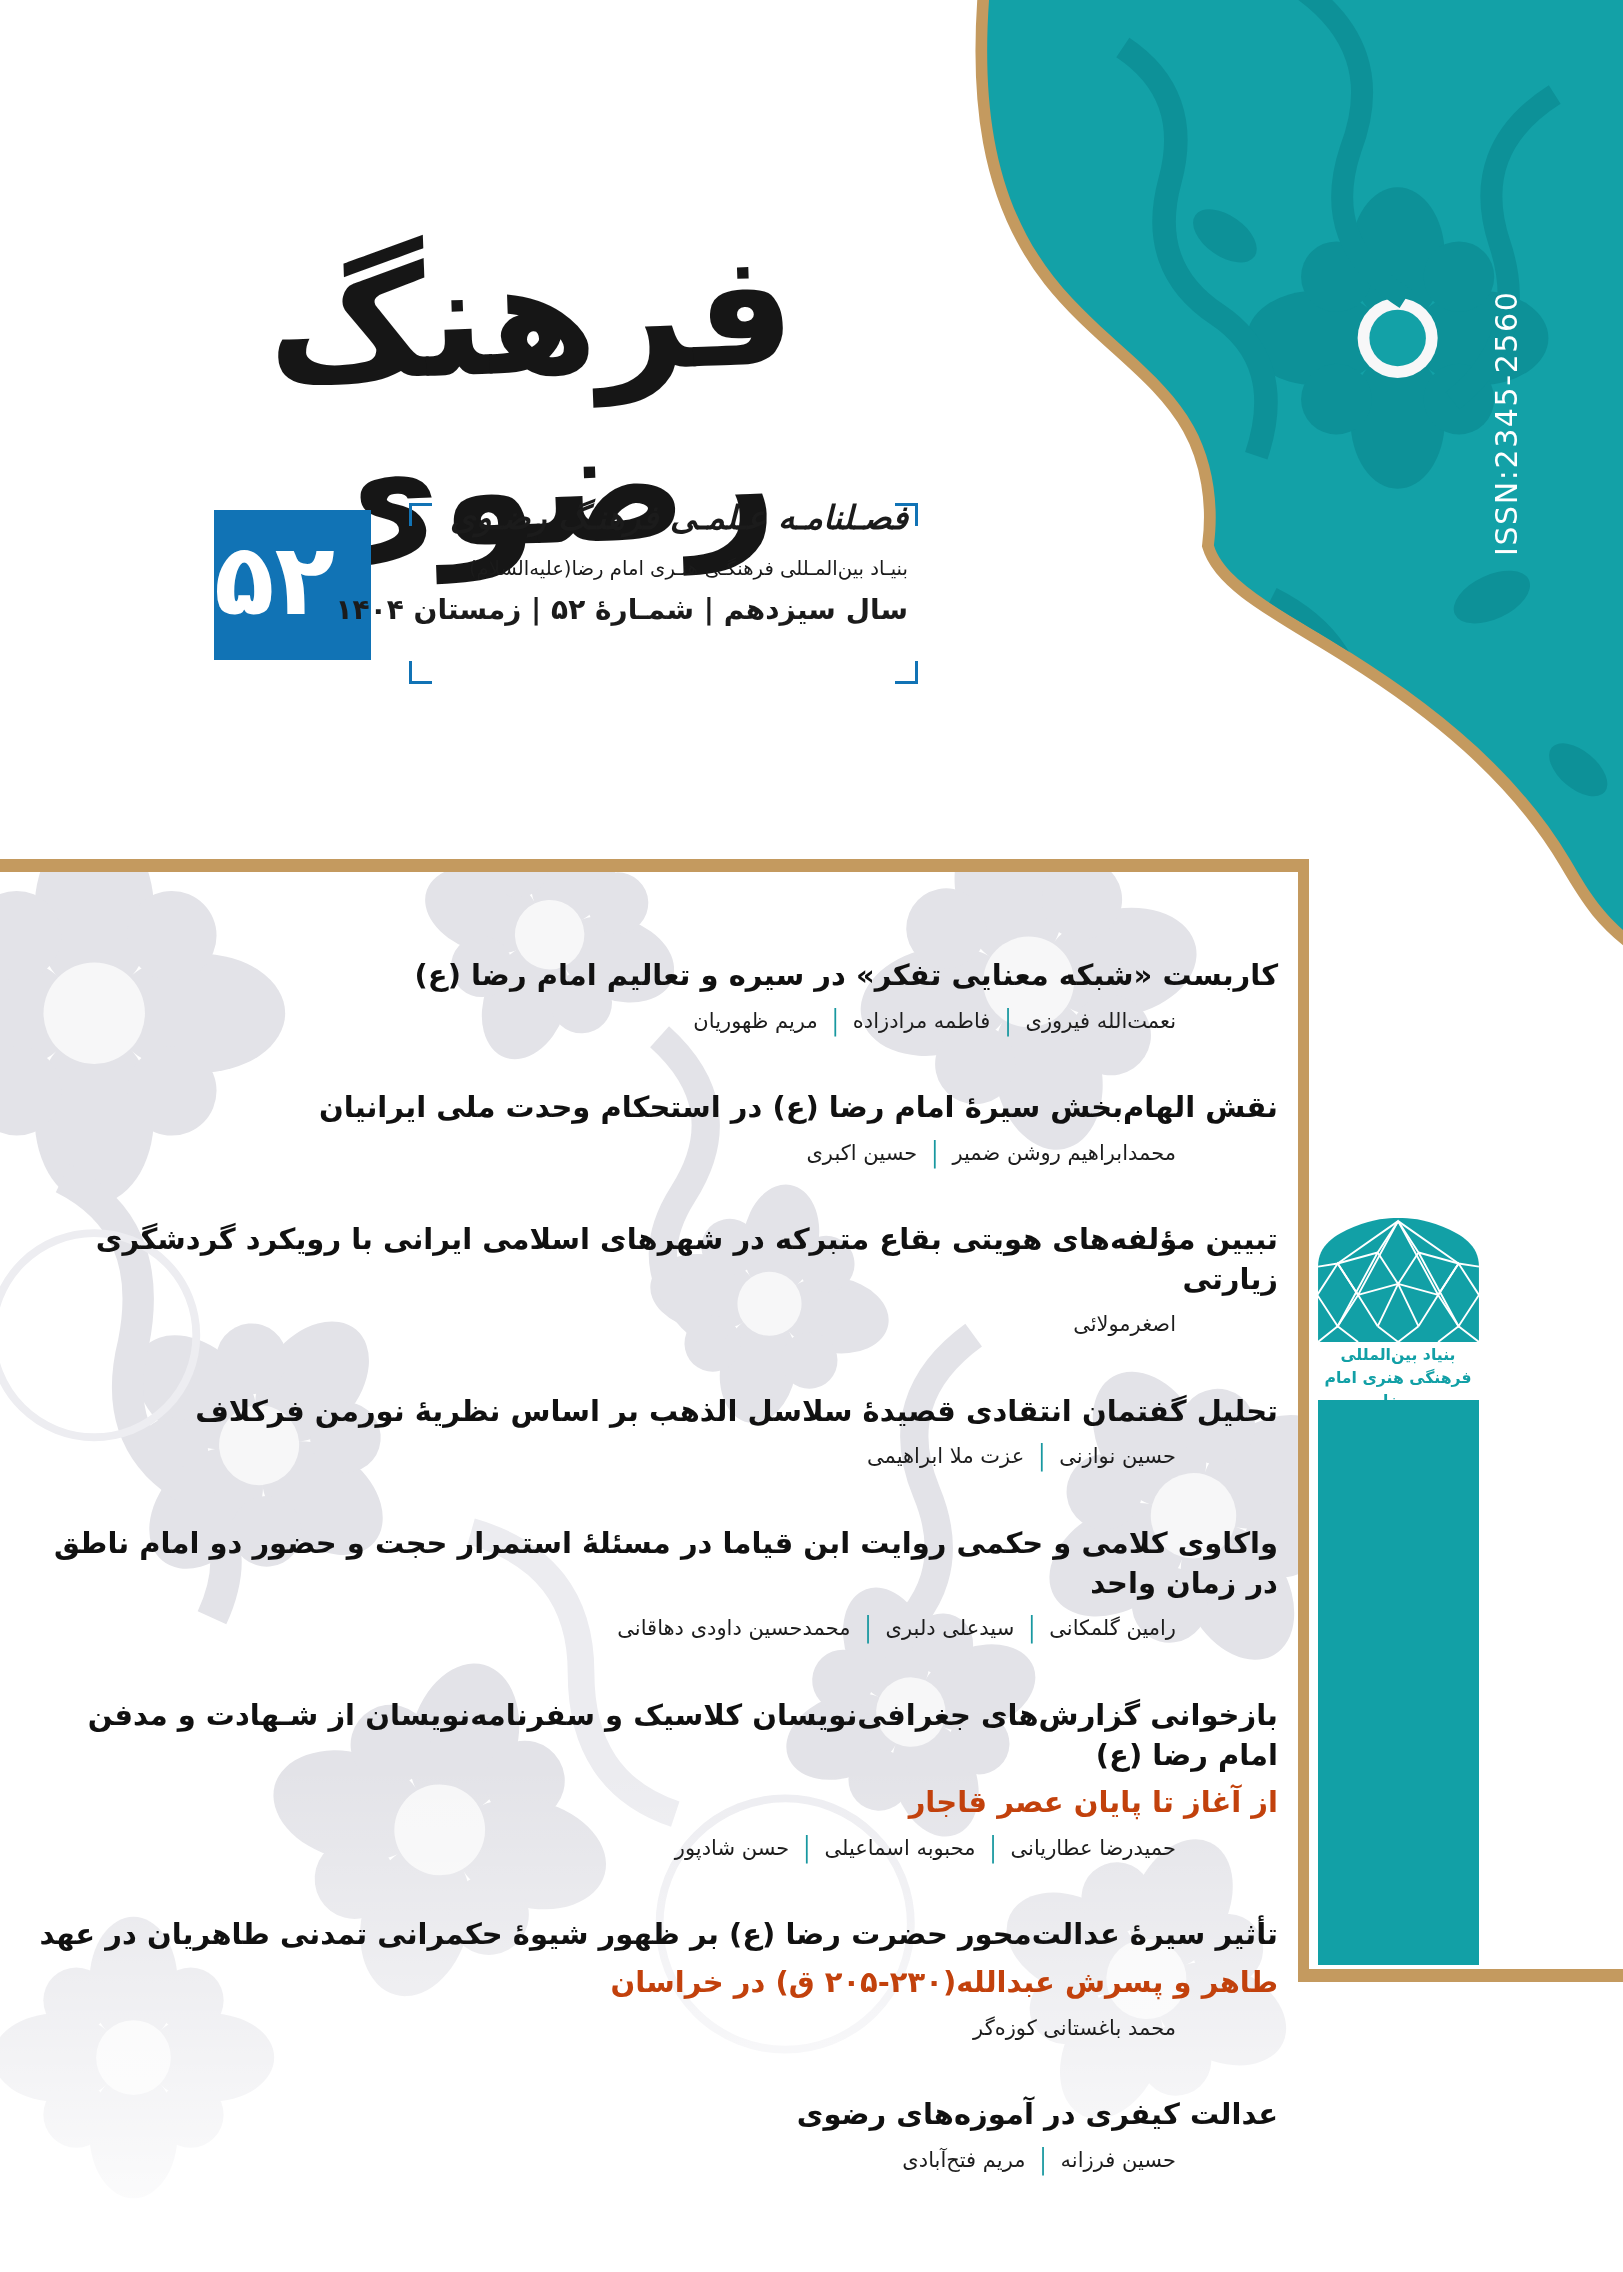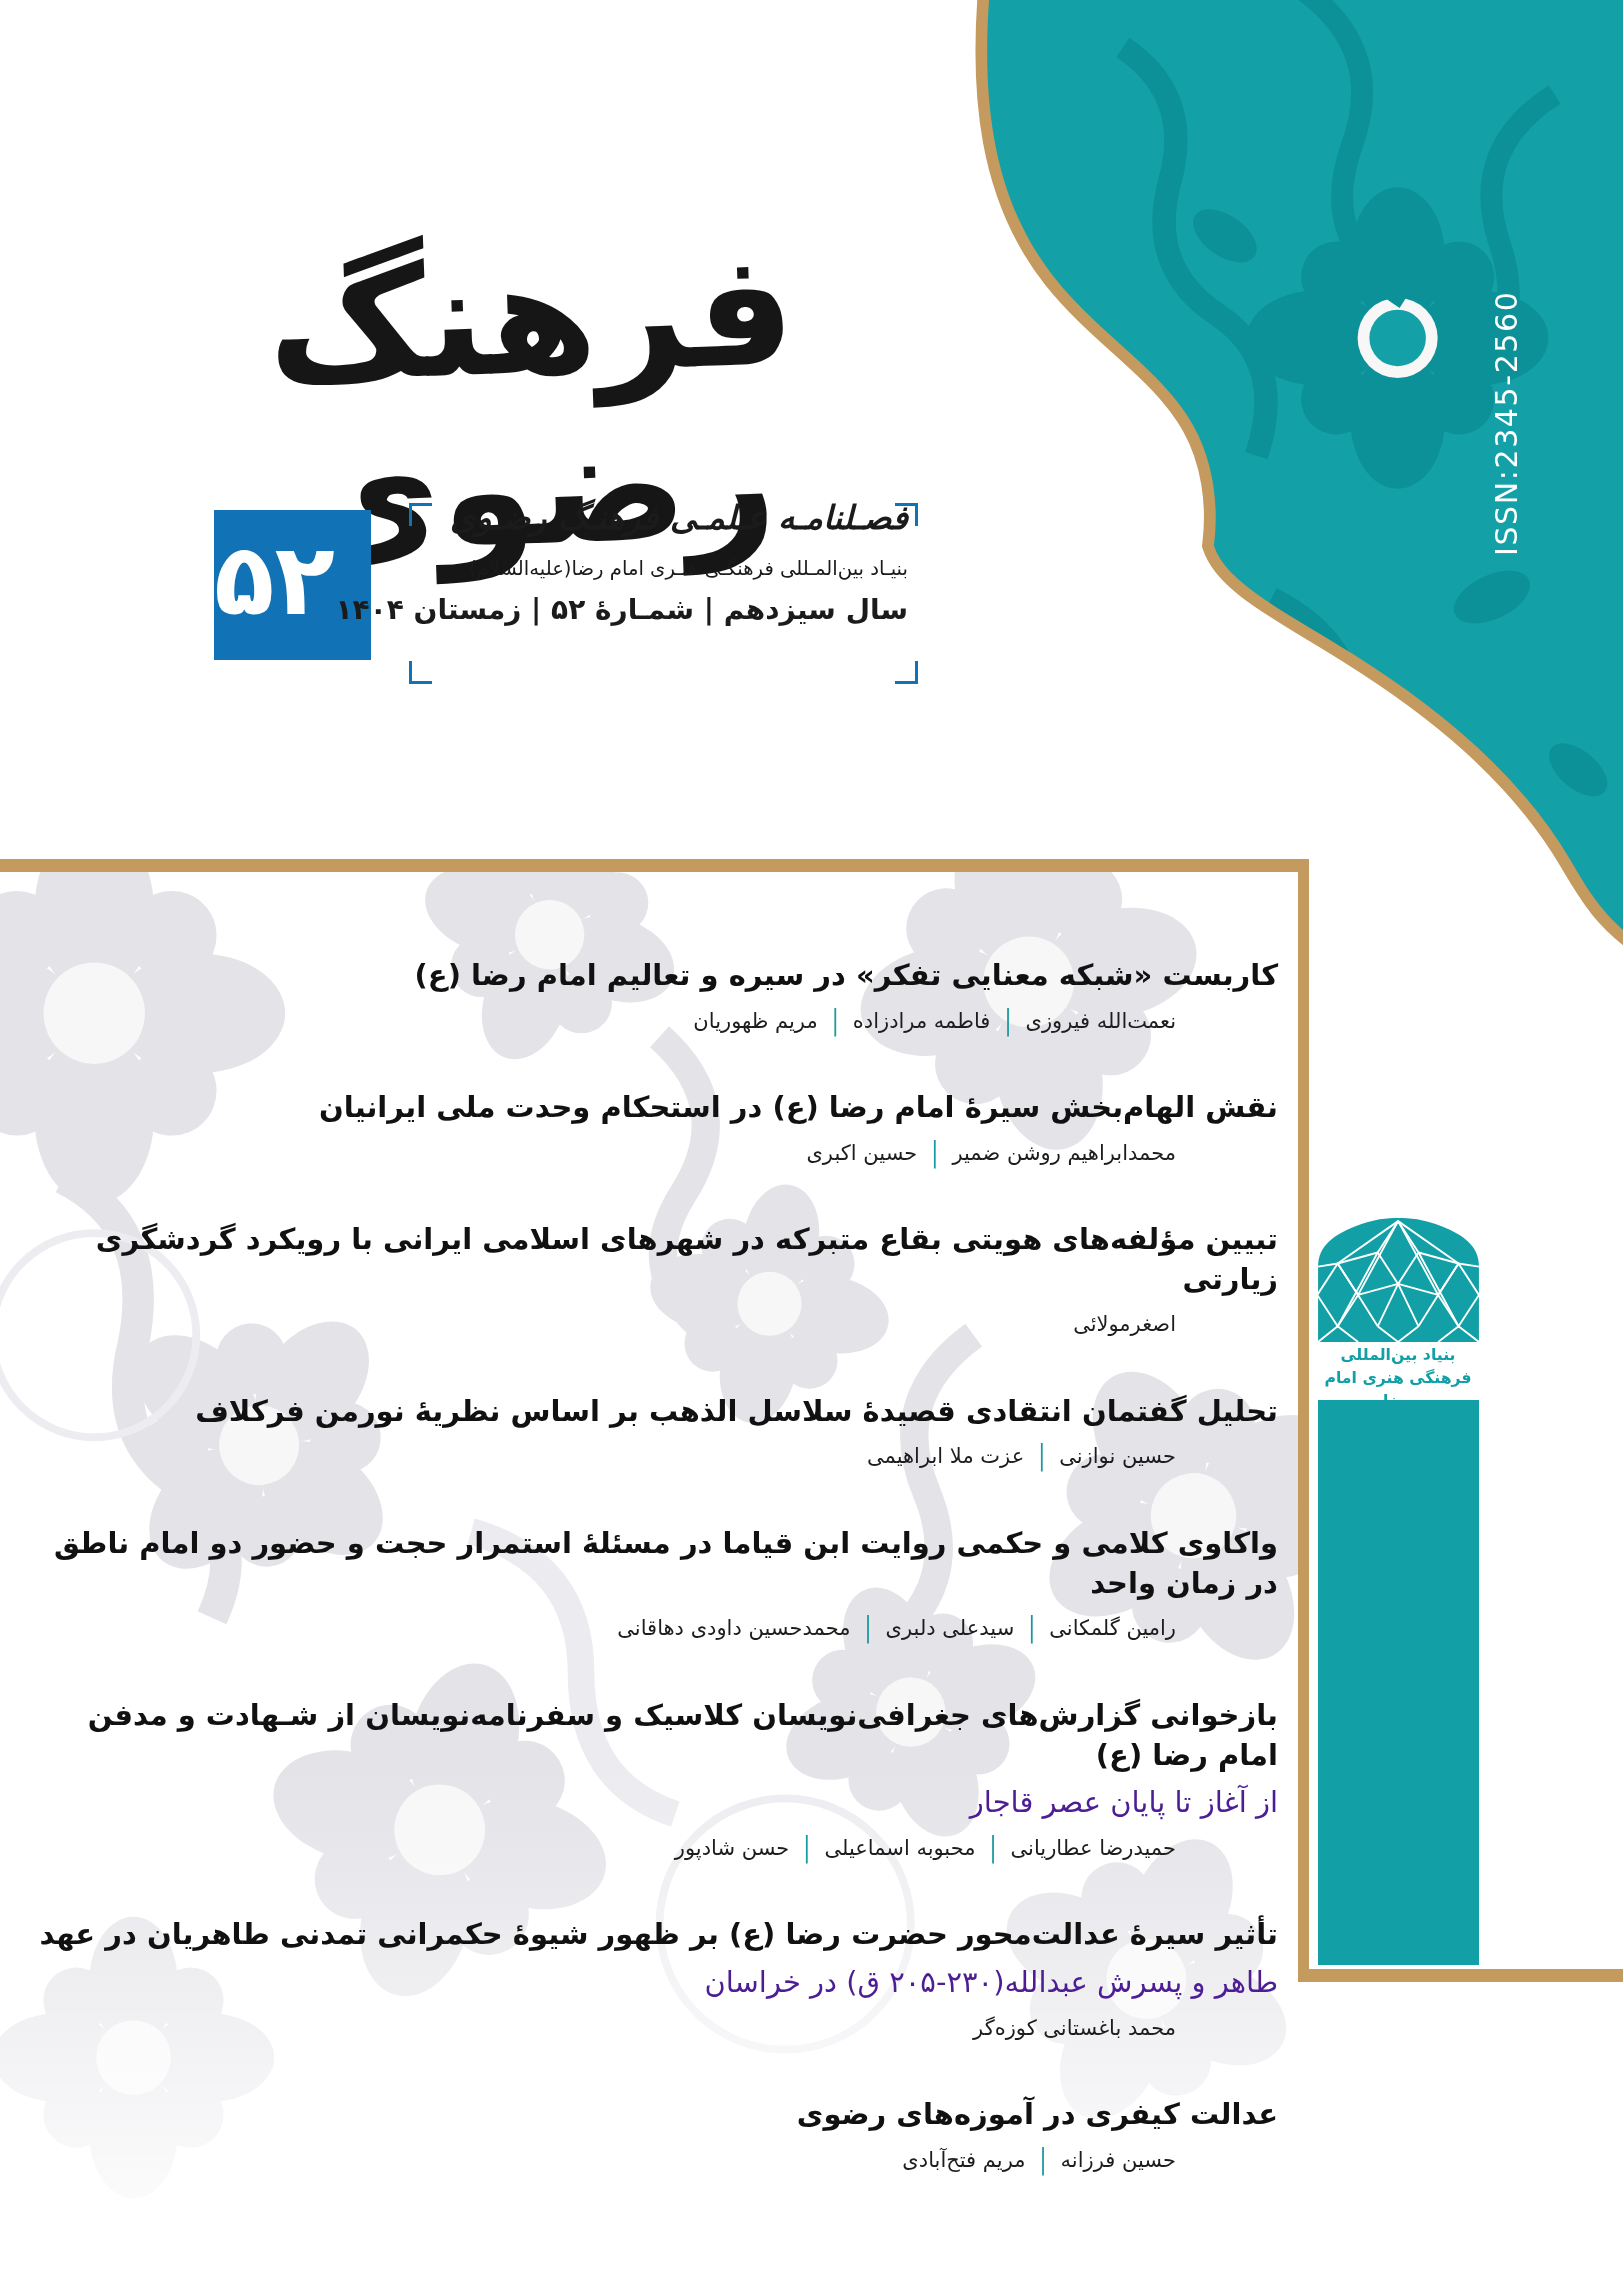--- a/index.html
+++ b/index.html
@@ -35,21 +35,21 @@
   
   #sidebar-emblem{left:1318px;top:1218px;}
   #sidebar-calligraphy{left:1313px;top:1344px;width:170px;color:#12a0a6;font-size:15.7px;
         font-weight:bold;text-align:center;direction:rtl;line-height:1.45;}
   #sidebar-column{left:1318px;top:1400px;width:161px;height:565px;background:#12a0a6;}
 
   
   #articles{left:31px;top:955px;width:1247px;direction:rtl;text-align:right;}
   .article{margin-bottom:52px;}
   .article-title{font-size:29px;font-weight:bold;color:#111;line-height:1.38;}
-  .article-title2{font-size:29px;font-weight:normal;color:#4c1d95;line-height:1.38;margin-top:7.9px;}
+  .article-title2{font-size:29px;font-weight:bold;color:#c2410c;line-height:1.38;margin-top:7.9px;}
   .article-title2:empty{display:none;}
   .article-authors{font-size:21px;color:#1d1d1d;margin-top:12.6px;padding-left:31px;
         margin-right:102px;line-height:1.3;}
   .article-authors .sep{color:#1898a0;margin:0 14px;display:inline-block;transform:scaleY(1.35);}
 </style>
 </head>
 <body>
 
 <div id="page">
 

